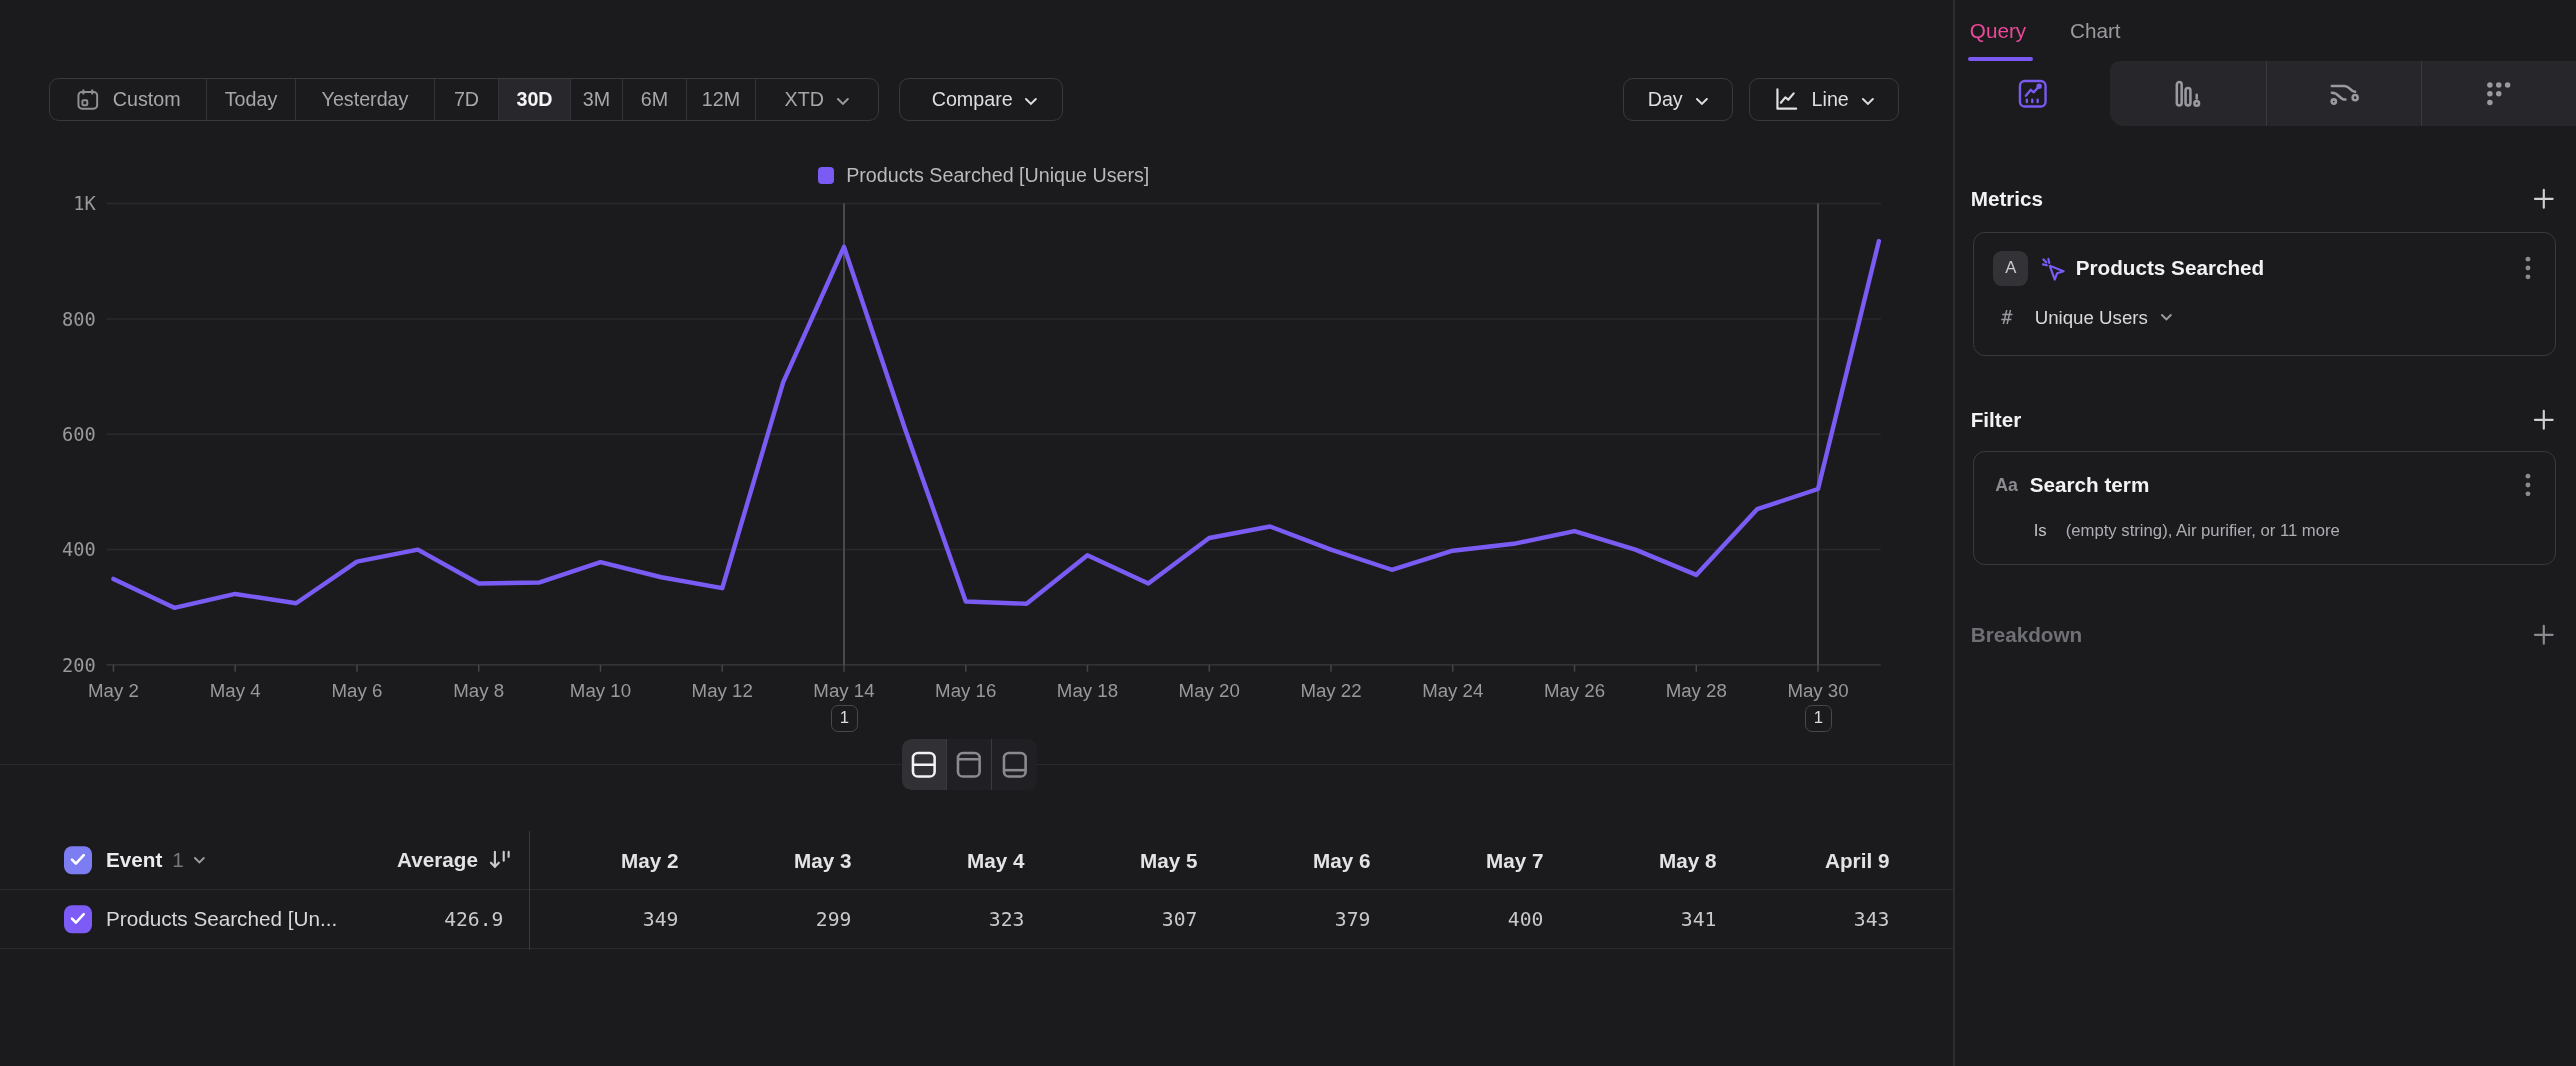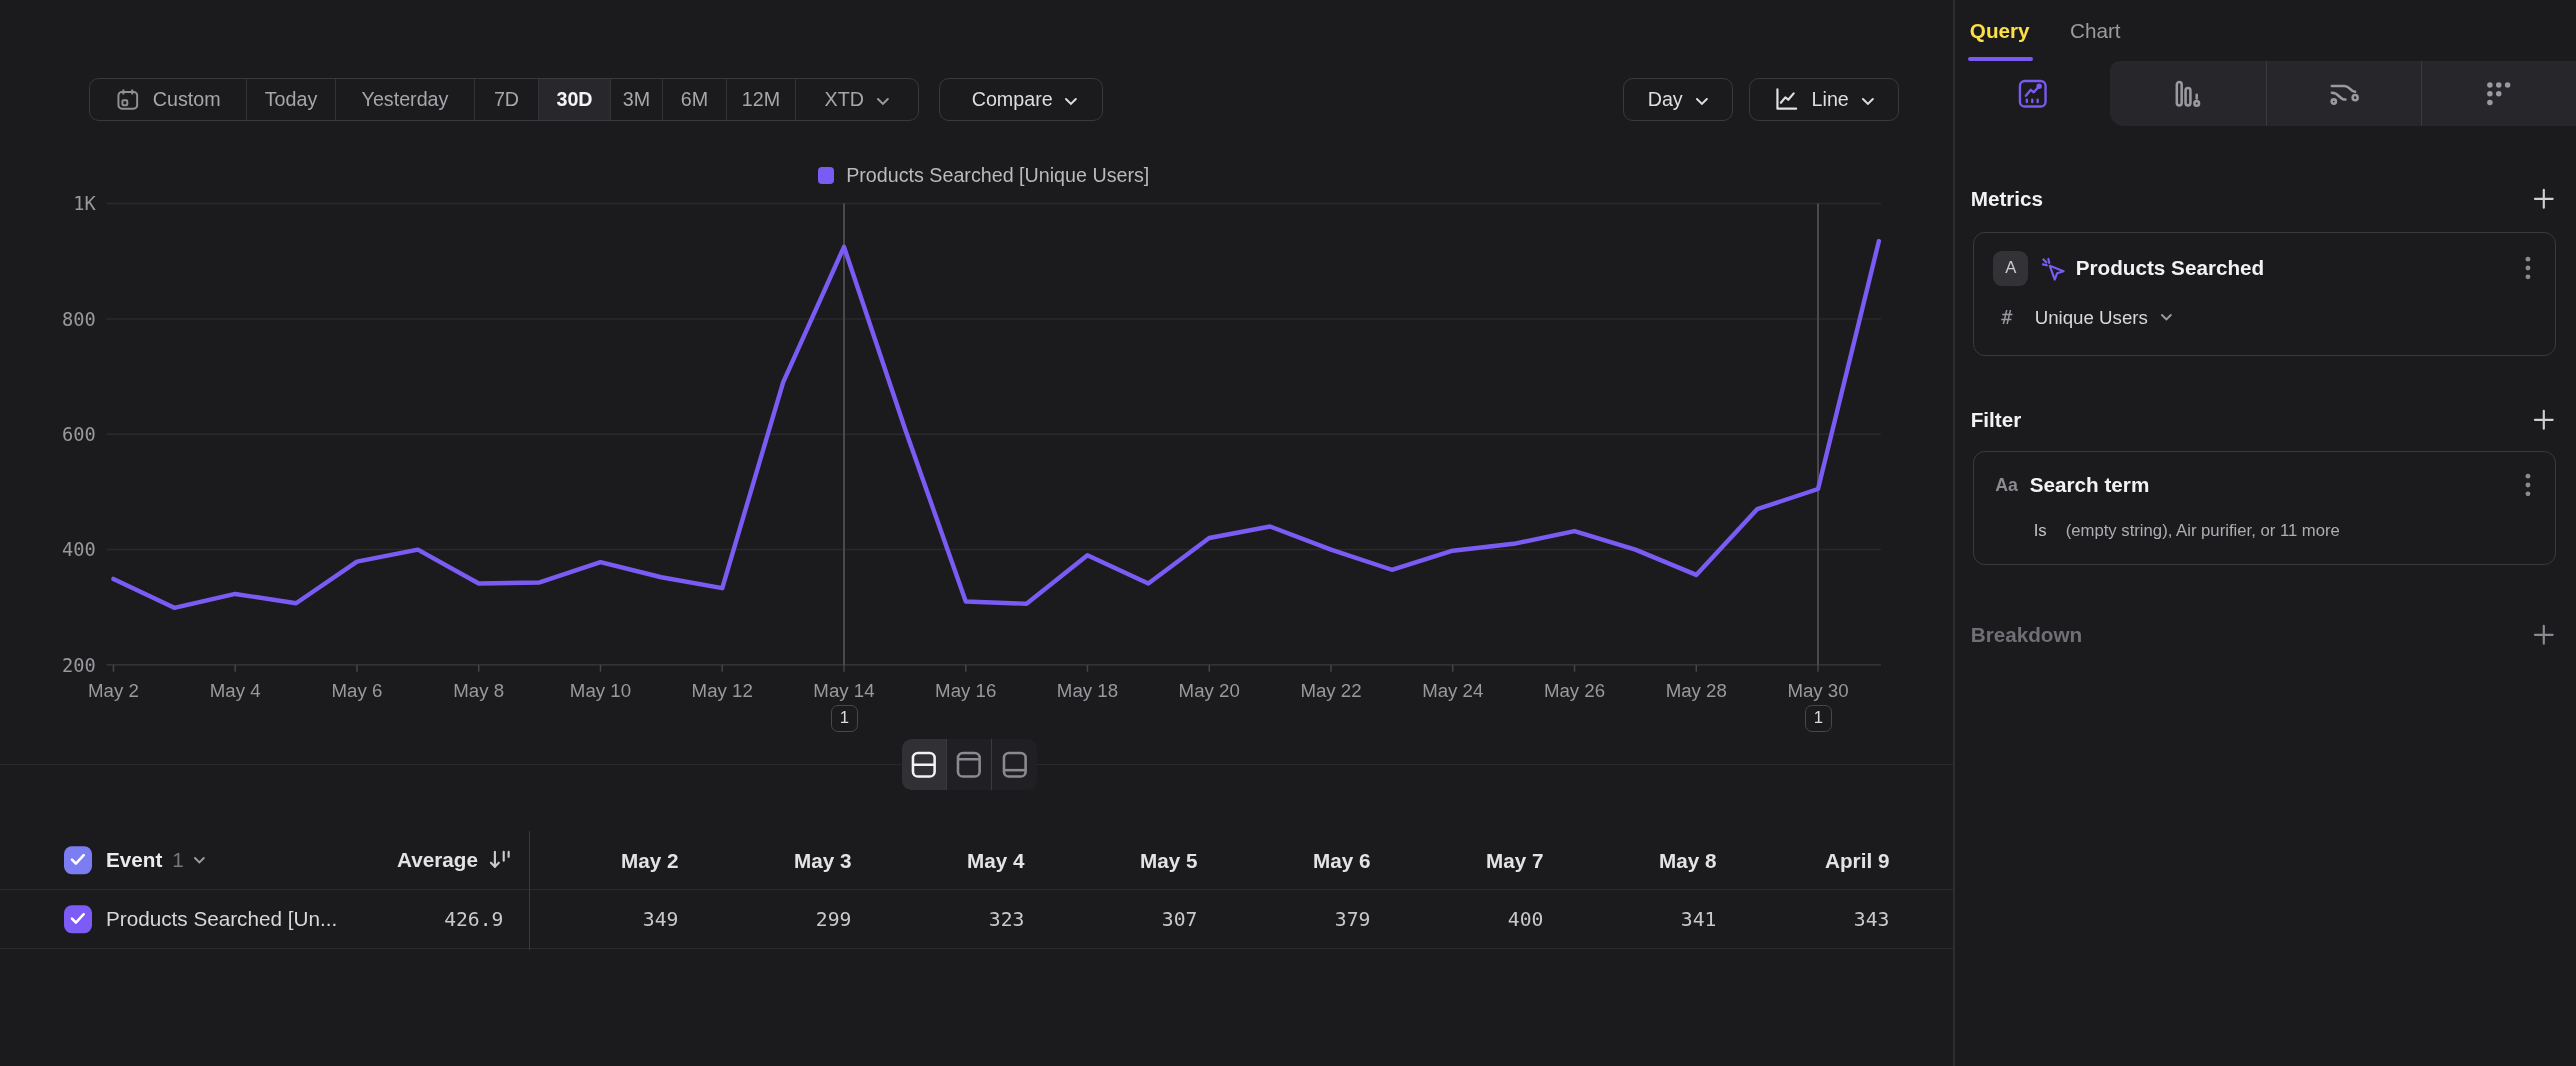--- a/index.html
+++ b/index.html
@@ -2,21 +2,21 @@
 <html><head>
 <meta charset="utf-8">
 <style>
   * { margin:0; padding:0; box-sizing:border-box; }
   html,body { width:2576px; height:1067px; background:#1b1b1d; overflow:hidden;
               font-family:"Liberation Sans", sans-serif; }
   .screen { position:relative; width:2576px; height:1067px; background:#1b1b1d; }
   .main { position:absolute; left:0; top:0; width:1953px; height:1067px; }
 
   
-  .toolbar { position:absolute; left:49px; top:78px; right:54px; height:43px; display:flex; align-items:stretch;margin-left:40px; }
+  .toolbar { position:absolute; left:49px; top:78px; right:54px; height:43px; display:flex; align-items:stretch; }
   .seg { display:flex; border:1px solid #3a3a3e; border-radius:9.8px; overflow:hidden; background:#1b1b1d; }
   .seg-btn { display:flex; align-items:center; justify-content:center; gap:11.8px; background:transparent;
              border:none; border-right:1px solid #333338; color:#a6a6ab; font-size:19.7px; cursor:pointer;
              font-family:"Liberation Sans",sans-serif; }
   .seg-btn:last-child { border-right:none; }
   .seg-btn.sel { background:#28282c; color:#f5f5f7; font-weight:700; }
   .w-custom{width:157px;} .w-today{width:89px;} .w-yest{width:139px;} .w-7d{width:64px;}
   .w-30d{width:72px;} .w-3m{width:52px;} .w-6m{width:64px;} .w-12m{width:69px;} .w-xtd{width:122px;}
   .pill { display:flex; align-items:center; gap:11.8px; border:1px solid #3a3a3e; border-radius:9.8px;
           background:transparent; color:#dedee1; font-size:19.7px; padding:0 23.6px; cursor:pointer;
@@ -65,21 +65,21 @@
   .row-name { position:absolute; left:106px; top:0; height:100%; display:flex; align-items:center;
               color:#d8d8db; font-size:20.7px; }
   .avg-val { position:absolute; right:25.6px; top:0; height:100%; display:flex; align-items:center;
              color:#c9c9cd; font-size:19.7px; font-family:"DejaVu Sans Mono",monospace; }
   .vdivider { position:absolute; left:529px; top:0; width:1px; height:119px; background:#3a3a3e; }
 
   
   .panel { position:absolute; left:1953px; top:0; width:623px; height:1067px; border-left:2px solid #2c2c31; }
   .p-tabs { position:absolute; left:0; top:0; right:0; height:61px; }
   .p-tab { position:absolute; top:0; height:61px; display:flex; align-items:center; font-size:20.7px; cursor:pointer; }
-  .p-tab.query { left:14.8px; color:#fde047; font-weight:700; }
+  .p-tab.query { left:14.8px; color:#ec4899; font-weight:400; }
   .p-tab.chart { left:115px; color:#9a9aa0; }
   .p-tab-underline { position:absolute; left:12.8px; top:57px; width:65px; height:3.9px; background:#7a5af2;
                      border-radius:2px; }
   .strip { position:absolute; left:0; top:61px; right:0; height:65px; }
   .strip-raised { position:absolute; left:155px; top:0; right:0; height:65px; background:#27272b;
                   border-radius:9.8px 0 0 13.8px; }
   .strip-sep { position:absolute; top:0; width:1px; height:65px; background:#38383d; }
   .rtab { position:absolute; top:0; width:155px; height:65px; display:flex; align-items:center;
           justify-content:center; cursor:pointer; background:transparent; border:none; }
   .sec-hdr { position:absolute; left:15.7px; right:19.7px; height:43px; display:flex; align-items:center;

